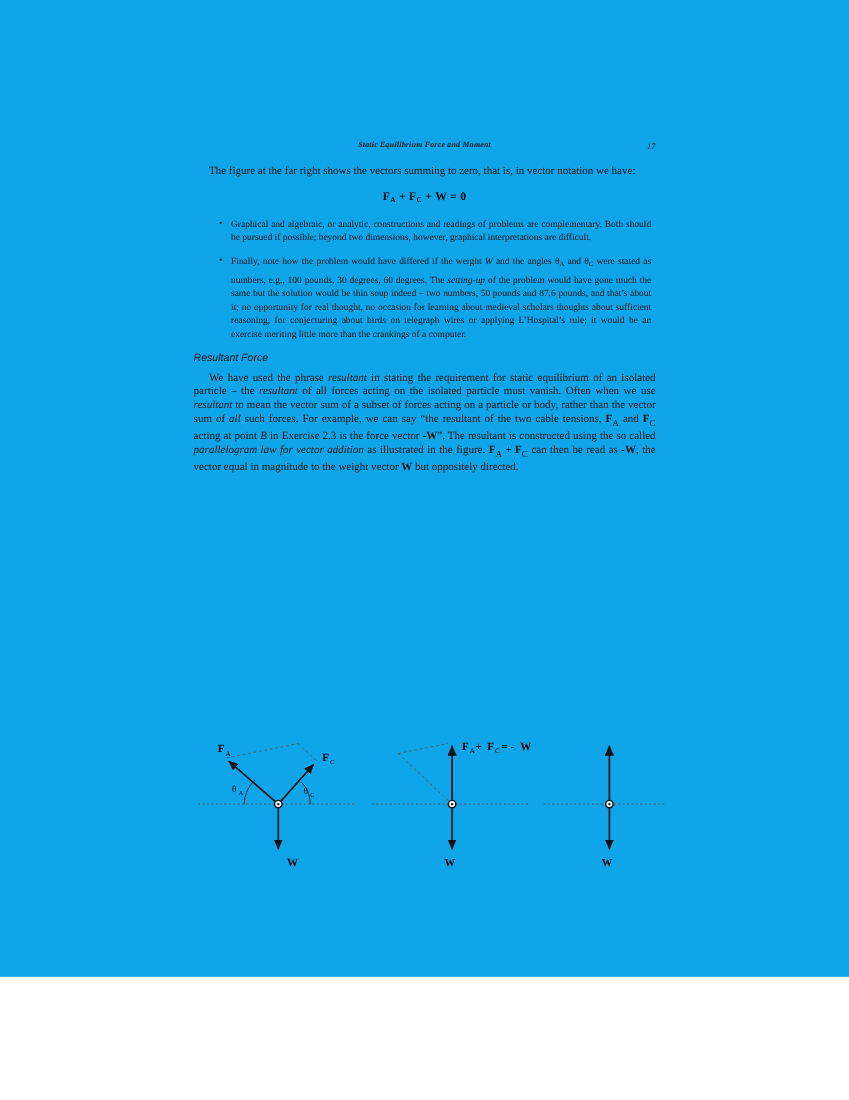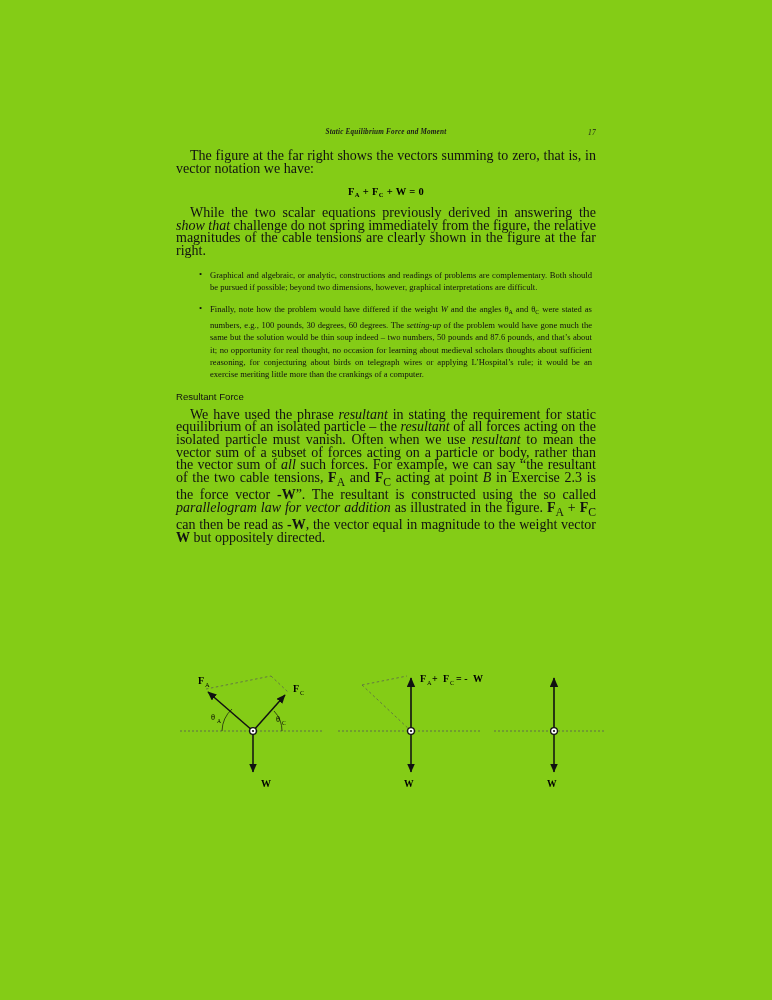--- a/index.html
+++ b/index.html
@@ -10,22 +10,22 @@
   body {
     width: 772px;
     height: 1000px;
     font-family: "Liberation Serif", serif;
     color: #000000;
     overflow: hidden;
   }
   .page {
     position: relative;
     width: 772px;
-    height: 1000px;
-    background: #84cc16;
+    height: 888px;
+    background: #0ea5e9;
   }
   .content {
     position: absolute;
     left: 176px;
     top: 128px;
     width: 420px;
   }
   .runhead {
     display: flex;
     align-items: baseline;
@@ -39,21 +39,21 @@
     margin-bottom: 14px;
   }
   .runhead .pagenum {
     position: absolute;
     right: 0;
     font-style: italic;
     font-weight: normal;
     font-size: 7.5px;
   }
   p.body {
-    font-size: 14px;
+    font-size: 10px;
     line-height: 12.6px;
     text-align: justify;
     margin: 0 0 0 0;
     color: #111;
   }
   p.indent { text-indent: 14px; }
   .equation {
     text-align: center;
     font-size: 10.5px;
     font-weight: bold;
@@ -89,20 +89,21 @@
   ul.bullets li sub {
     font-size: 6px;
     vertical-align: -2px;
   }
   h2.section {
     font-family: "Liberation Sans", sans-serif;
     font-size: 9.6px;
     font-weight: normal;
     margin: 4px 0 7px 0;
     color: #111;
+    font-style: italic;
   }
   .figure-area {
     position: absolute;
     left: 176px;
     top: 668px;
     width: 430px;
     height: 130px;
   }
   .fig-svg { display: block; }
   em { font-style: italic; }
@@ -117,21 +118,20 @@
 
     <div class="runhead">
       <span>Static Equilibrium Force and Moment</span>
       <span class="pagenum">17</span>
     </div>
 
     <p class="body indent">The figure at the far right shows the vectors summing to zero, that is, in vector notation we have:</p>
 
     <div class="equation">F<sub>A</sub> + F<sub>C</sub> + W  =  0</div>
 
-    <p class="body indent">While the two scalar equations previously derived in answering the <em>show that</em> challenge do not spring immediately from the figure, the relative magnitudes of the cable tensions are clearly shown in the figure at the far right.</p>
 
     <ul class="bullets">
       <li>Graphical and algebraic, or analytic, constructions and readings of problems are complementary. Both should be pursued if possible; beyond two dimensions, however, graphical interpretations are difficult.</li>
       <li>Finally, note how the problem would have differed if the weight <em>W</em> and the angles θ<sub>A</sub> and θ<sub>C</sub> were stated as numbers, e.g., 100 pounds, 30 degrees, 60 degrees. The <em>setting-up</em> of the problem would have gone much the same but the solution would be thin soup indeed – two numbers, 50 pounds and 87.6 pounds, and that’s about it; no opportunity for real thought, no occasion for learning about medieval scholars thoughts about sufficient reasoning, for conjecturing about birds on telegraph wires or applying L’Hospital’s rule; it would be an exercise meriting little more than the crankings of a computer.</li>
     </ul>
 
     <h2 class="section">Resultant Force</h2>
 
     <p class="body indent">We have used the phrase <em>resultant</em> in stating the requirement for static equilibrium of an isolated particle – the <em>resultant</em> of all forces acting on the isolated particle must vanish. Often when we use <em>resultant</em> to mean the vector sum of a subset of forces acting on a particle or body, rather than the vector sum of <em>all</em> such forces. For example, we can say “the resultant of the two cable tensions, <span class="bf">F</span><sub>A</sub> and <span class="bf">F</span><sub>C</sub> acting at point <em>B</em> in Exercise 2.3 is the force vector <span class="bf">-W</span>”. The resultant is constructed using the so called <em>parallelogram law for vector addition</em> as illustrated in the figure. <span class="bf">F</span><sub>A</sub> + <span class="bf">F</span><sub>C</sub> can then be read as <span class="bf">-W</span>, the vector equal in magnitude to the weight vector <span class="bf">W</span> but oppositely directed.</p>
 

